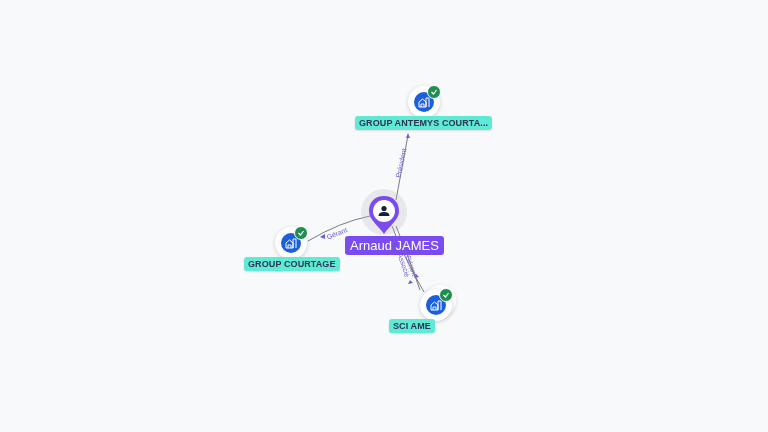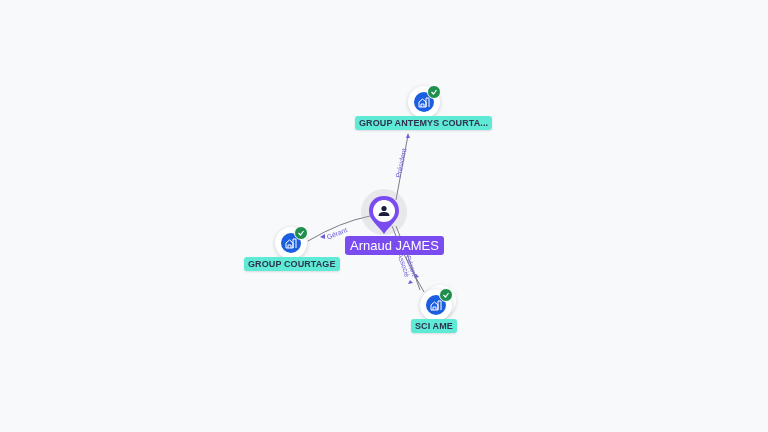--- a/index.html
+++ b/index.html
@@ -115,15 +115,15 @@
             <path d="M1 11V6l3.5-3L8 6v5H1z M3 11V8h3v3 M8 11V2h3v9" stroke="#fff" stroke-width="1" fill="none"></path>
           </svg>
       </div>
     </div>
     <div class="check" style="left:19px;top:-1px;">
       <svg width="8" height="8" viewBox="0 0 8 8">
           <path d="M1.5 4l2 2 3-4" stroke="#fff" stroke-width="1.2" fill="none"></path>
         </svg>
     </div>
   </div>
-  <div class="label" style="left:411px;top:319px;">SCI AME</div>
+  <div class="label" style="left:389px;top:319px;">SCI AME</div>
 
 </div>
 
 </body></html>

